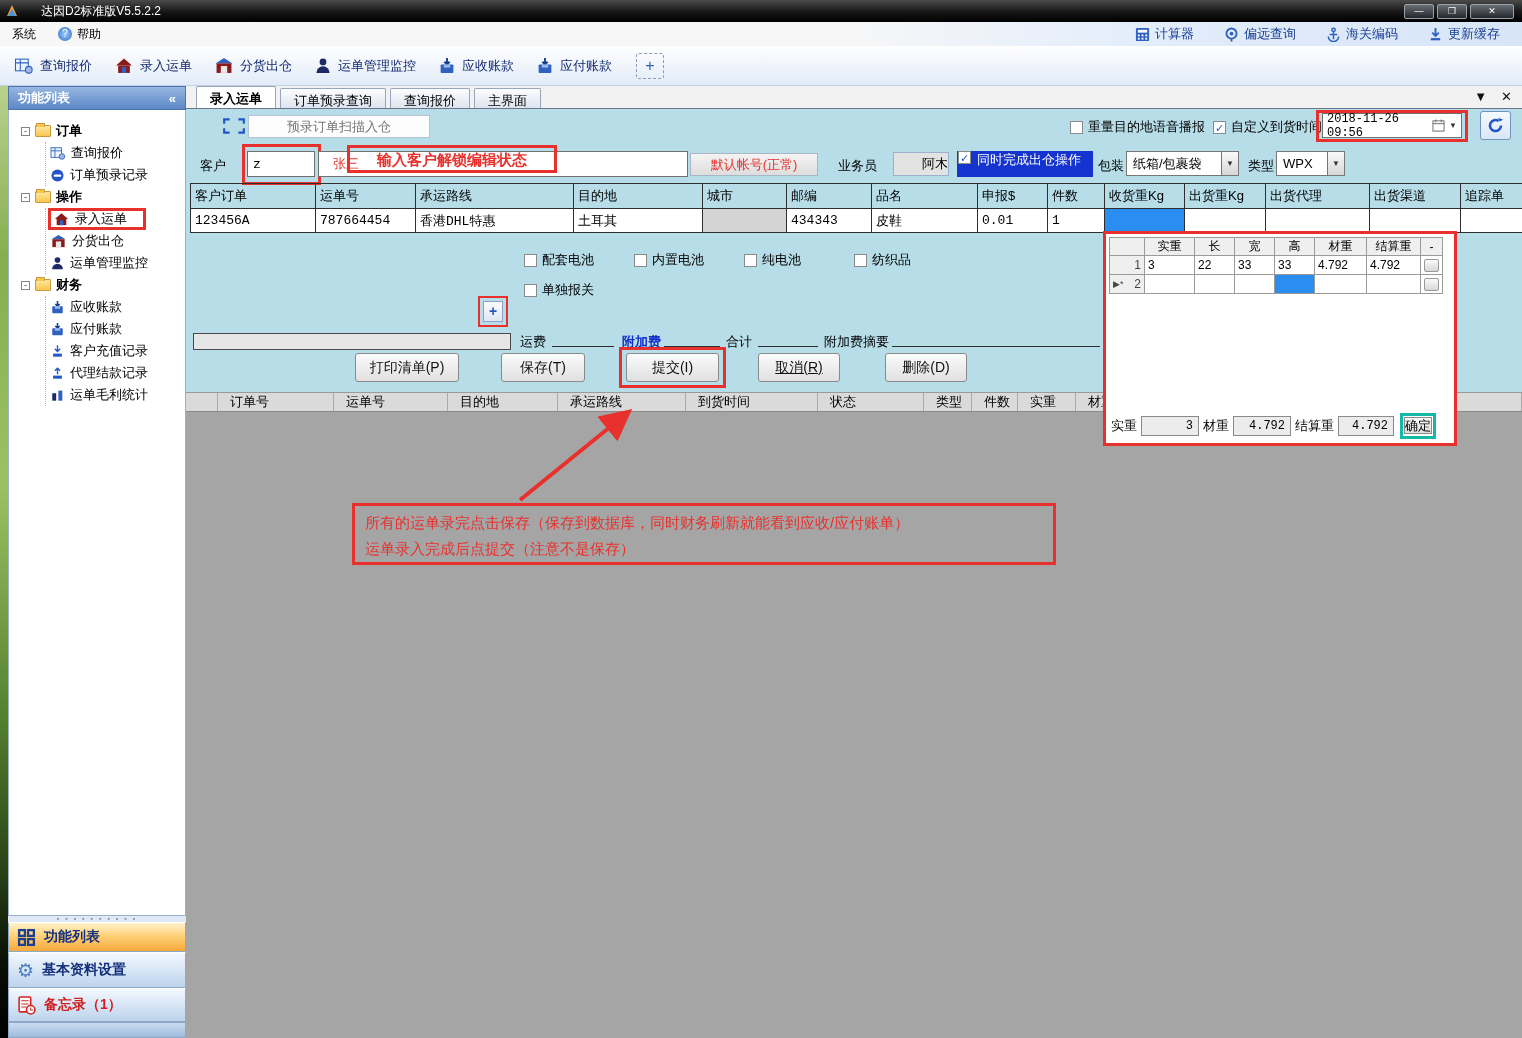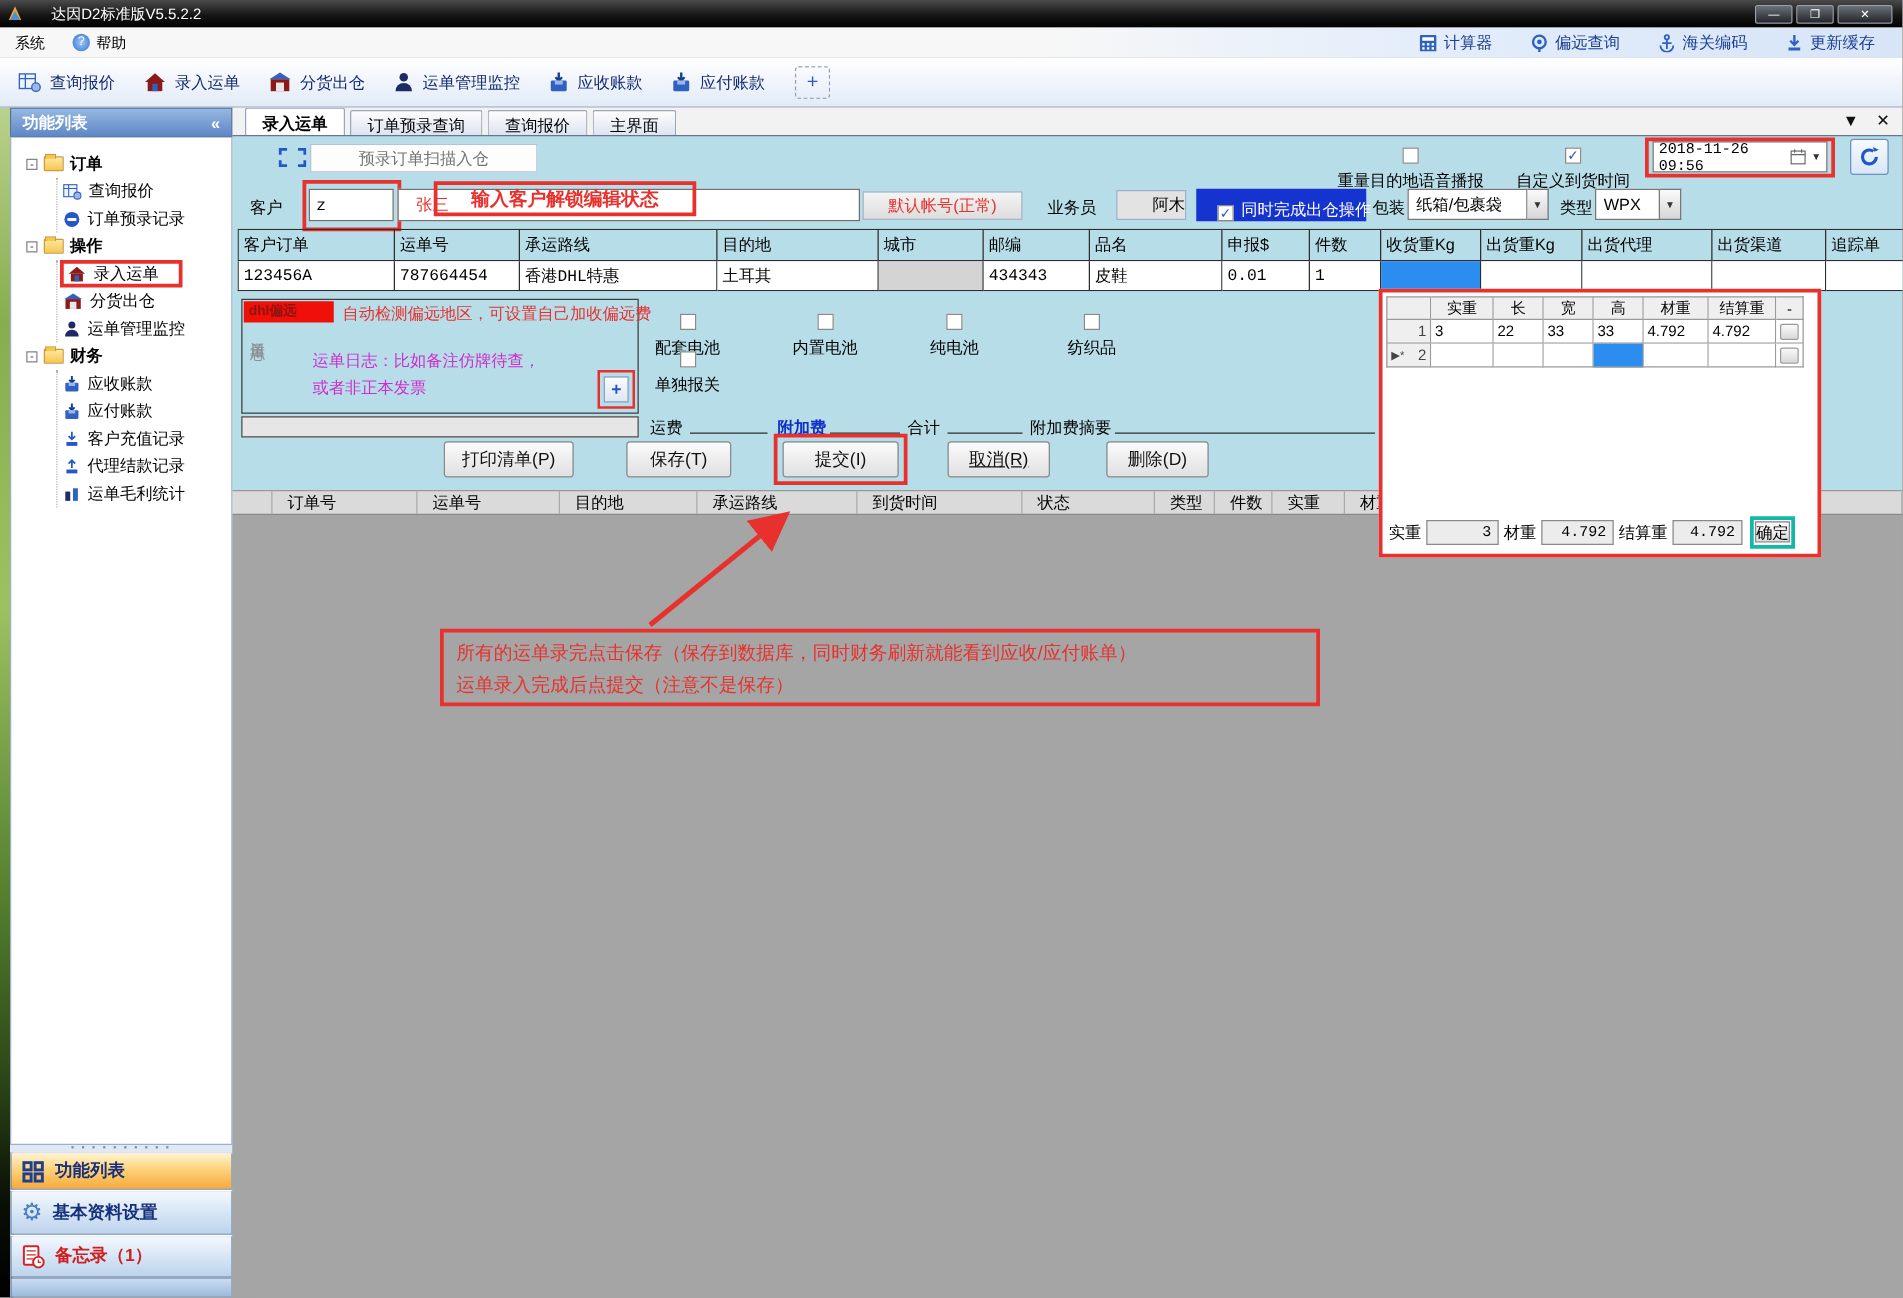--- a/index.html
+++ b/index.html
@@ -46,24 +46,24 @@
 
 .content{position:absolute;left:186px;top:0;right:0;height:100%;}
 .tabstrip{position:absolute;top:0;left:0;right:0;height:22px;background:#f2f2f2;display:flex;align-items:flex-end;padding-left:10px;gap:4px;}
 .tab{padding:3px 13px 2px;border:1px solid #98a5ba;border-bottom:none;background:linear-gradient(#fdfdfd,#dde4f0);border-radius:2px 2px 0 0;font-size:13px;height:20px;white-space:nowrap;}
 .tab.active{background:#fff;font-weight:bold;height:22px;}
 .tabicons{position:absolute;right:10px;top:3px;display:flex;gap:14px;font-size:13px;color:#111;font-weight:bold;}
 .formpanel{position:absolute;top:22px;left:0;right:0;height:284px;background:#b7dde9;border-top:1px solid #68788a;}
 .lbl{position:absolute;font-size:13px;color:#000;white-space:nowrap;}
 .inp{position:absolute;background:#fff;border:1px solid #707070;height:26px;font-size:13px;padding:0 5px;font-family:inherit;}
 .scaninp{color:#9a9a9a;background:#fdfdfd;border:1px solid #b0c4d4;text-align:center;}
-.cbx{position:absolute;display:flex;align-items:center;gap:5px;font-size:13px;white-space:nowrap;flex-direction:column;}
+.cbx{position:absolute;display:flex;align-items:center;gap:5px;font-size:13px;white-space:nowrap;}
 .box{width:13px;height:13px;background:#fff;border:1px solid #8a8a8a;font-size:11px;line-height:12px;text-align:center;color:#2456c9;flex:0 0 13px;}
 .box.ck::after{content:"✓";}
-.outbound{position:absolute;left:771px;top:42px;width:136px;height:26px;background:#1433cf;display:flex;align-items:flex-end;gap:6px;padding:0 17px;color:#fff;font-size:13px;white-space:nowrap;}
+.outbound{position:absolute;left:771px;top:42px;width:136px;height:26px;background:#1433cf;display:flex;align-items:flex-start;gap:6px;padding:0 1px;color:#fff;font-size:13px;white-space:nowrap;}
 .dd{position:absolute;display:flex;height:25px;}
 .ddtext{background:#fff;border:1px solid #777;padding:0 6px;line-height:23px;font-size:13px;white-space:nowrap;}
 .ddbtn{width:17px;background:linear-gradient(#fafafa,#d6d6d6);border:1px solid #777;border-left:none;font-size:8px;text-align:center;line-height:23px;color:#333;}
 .defacct{position:absolute;left:504px;top:44px;width:128px;height:23px;background:linear-gradient(#f4f4f4,#ddd);border:1px solid #aab6c6;color:#e8312d;font-size:13px;text-align:center;line-height:21px;}
 .valbox{position:absolute;background:#e3e3e3;border:1px solid #9ab0cf;height:24px;font-size:13px;text-align:center;line-height:22px;}
 .datebox{position:absolute;left:1136px;top:4px;width:140px;height:25px;background:#fff;border:1px solid #707070;display:flex;align-items:center;padding:0 4px;gap:4px;font-size:13px;}
 .datebox .dv{flex:1;}
 .refbtn{position:absolute;left:1294px;top:2px;width:31px;height:29px;background:linear-gradient(#f6faff,#d9e6f6);border:1px solid #6f93c2;border-radius:3px;display:flex;align-items:center;justify-content:center;}
 
 .wtable{position:absolute;left:4px;top:74px;width:1336px;overflow:hidden;}
@@ -511,29 +511,20 @@
           <span class="wc" style="width:70px">0.01</span>
           <span class="wc" style="width:57px">1</span>
           <span class="wc bluecell" style="width:80px"></span>
           <span class="wc" style="width:81px"></span>
           <span class="wc" style="width:104px"></span>
           <span class="wc" style="width:91px"></span>
           <span class="wc" style="width:65px"></span>
         </div>
       </div>
 
-      <div class="logbox">
-        <span class="badge">dhl偏远</span>
-        <span class="rednote">自动检测偏远地区，可设置自己加收偏远费</span>
-        <span class="vlabel">运单日志</span>
-        <div class="magenta">
-            <div>运单日志：比如备注仿牌待查，</div>
-            <div>或者非正本发票</div>
-          </div>
-      </div>
       <div class="loginput"></div>
       <span class="plusbtn">+</span>
       <div class="rbox" style="left:292px;top:187px;width:30px;height:31px;border-width:2px;"></div>
 
       <span class="cbx" style="left:338px;top:142px;">
           <span class="box"></span>
           <span>配套电池</span>
         </span>
       <span class="cbx" style="left:448px;top:142px;">
           <span class="box"></span>

